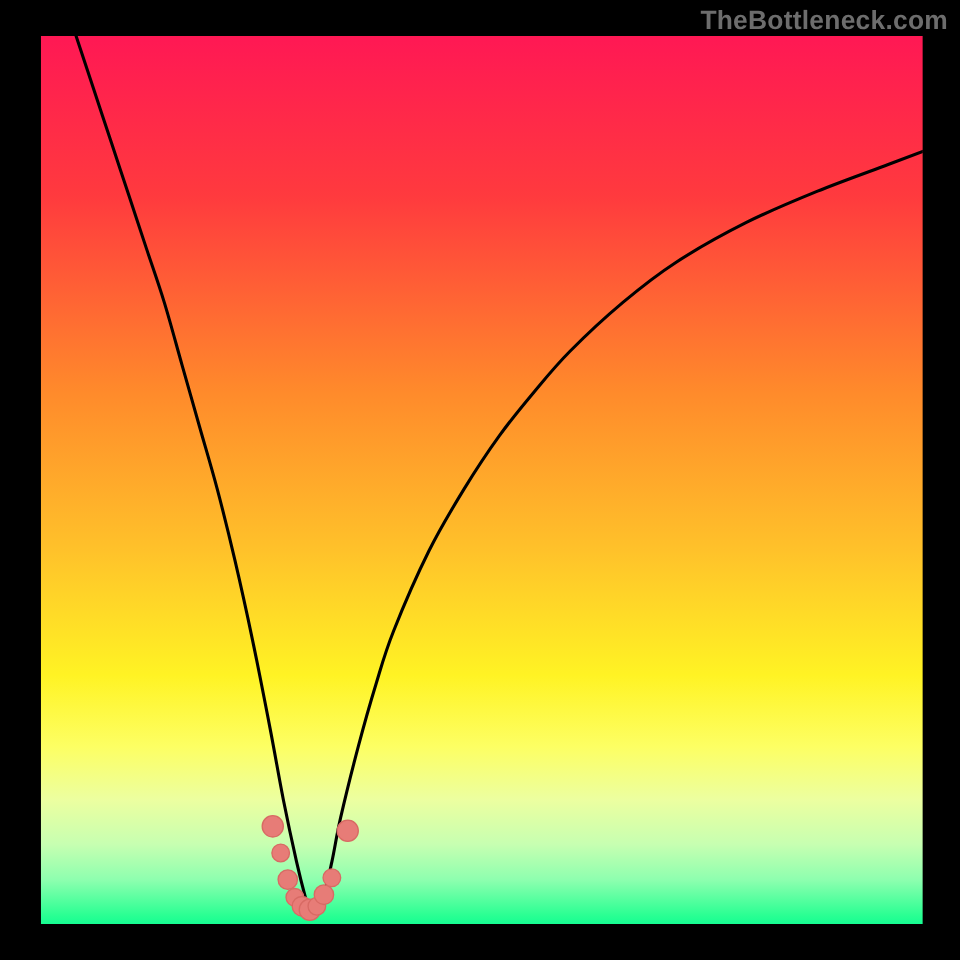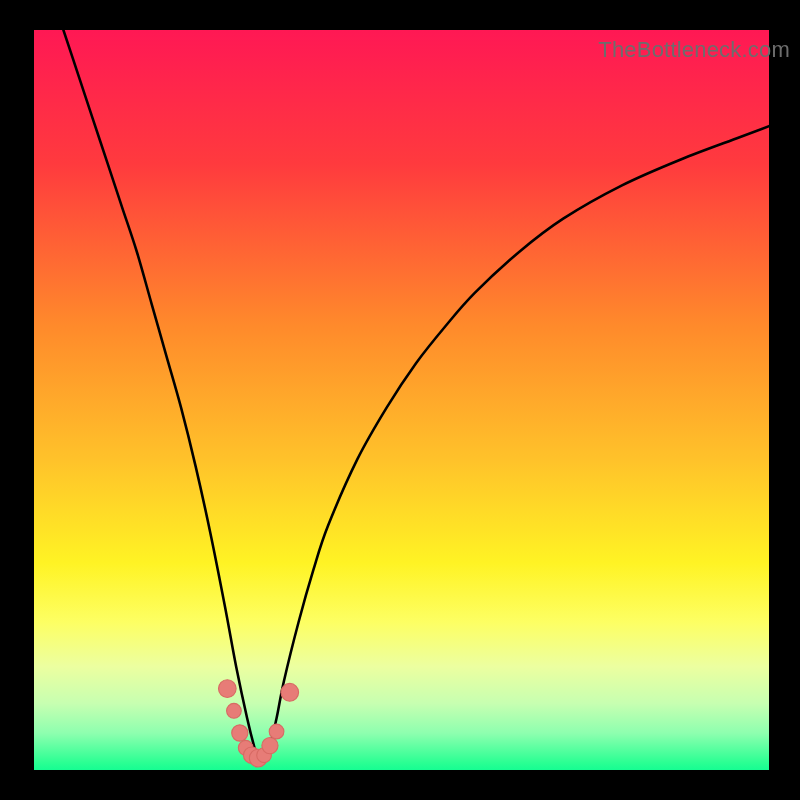--- a/index.html
+++ b/index.html
@@ -16,25 +16,24 @@
     width: 800px;
     height: 800px;
     background: #000;
   }
   .watermark {
     position: absolute;
     top: 4px;
     right: 10px;
     color: #6d6d6d;
     font-size: 22px;
-    font-weight: 400;
+    font-weight: 700;
     letter-spacing: 0.2px;
     z-index: 50;
     user-select: none;
-    margin-top: 33px;
   }
   .plot-area {
     position: absolute;
     left: 34px;
     top: 30px;
     width: 735px;
     height: 740px;
   }
   .gradient-bg {
     position: absolute;

